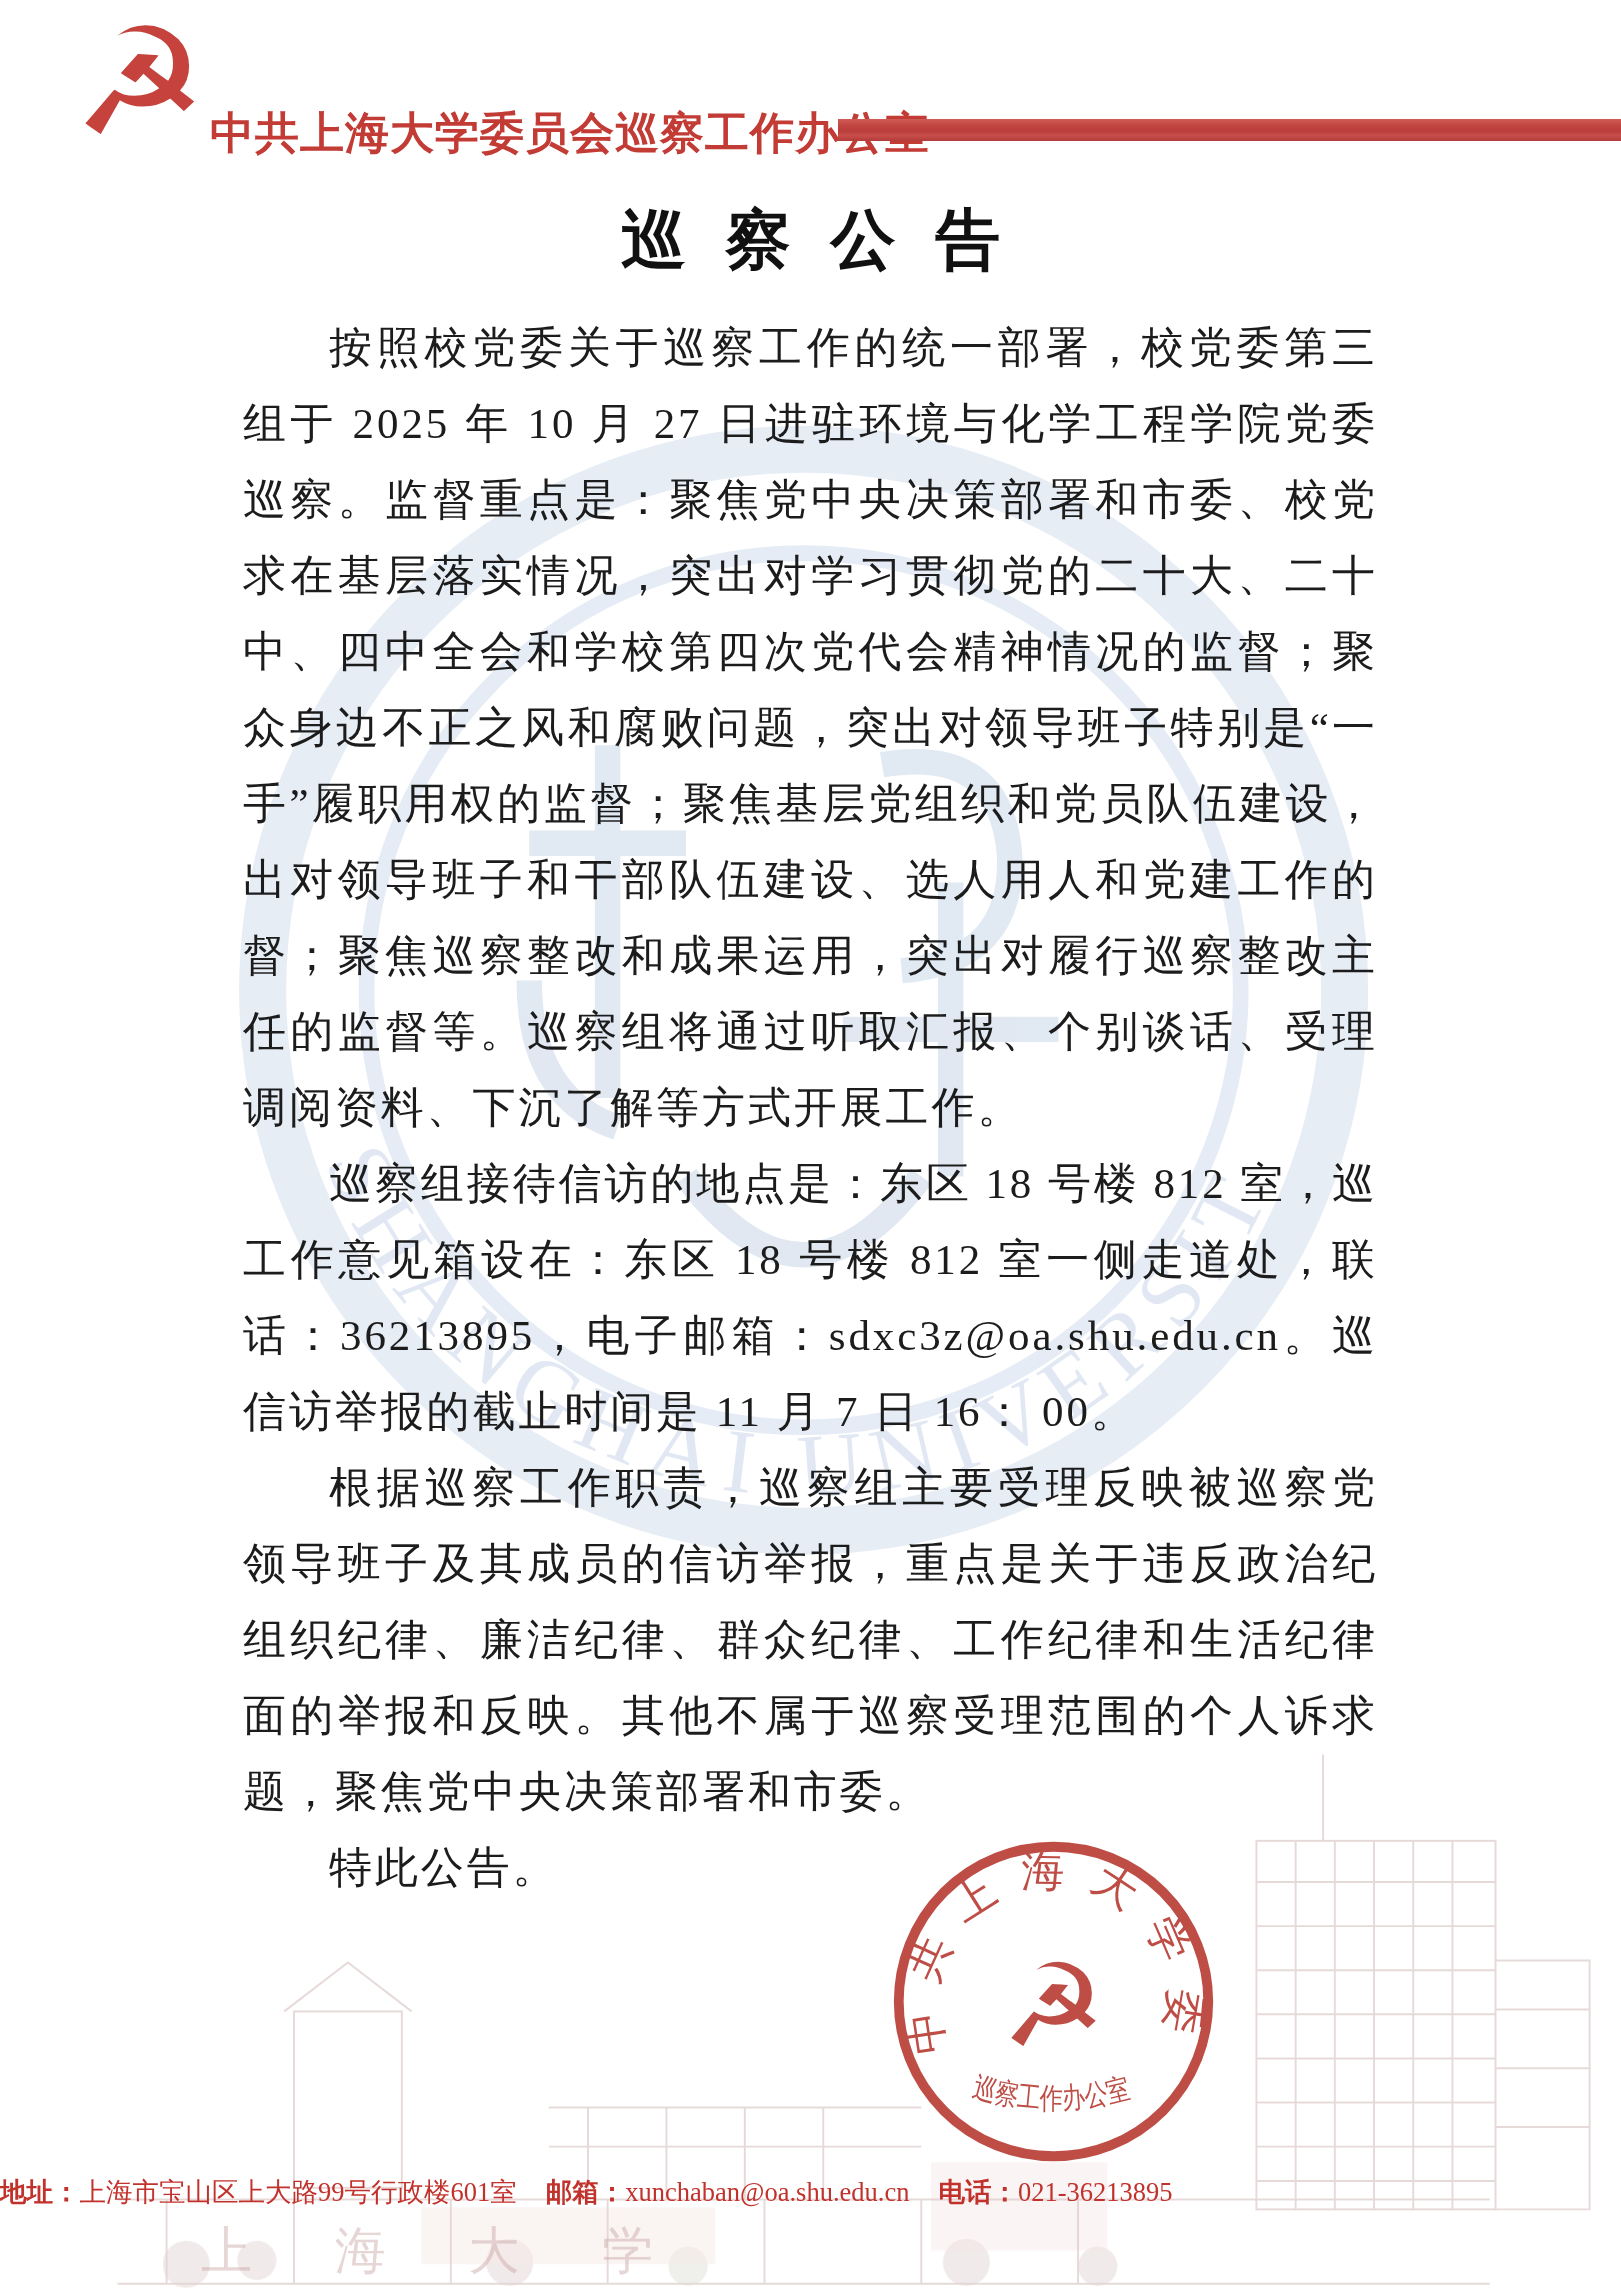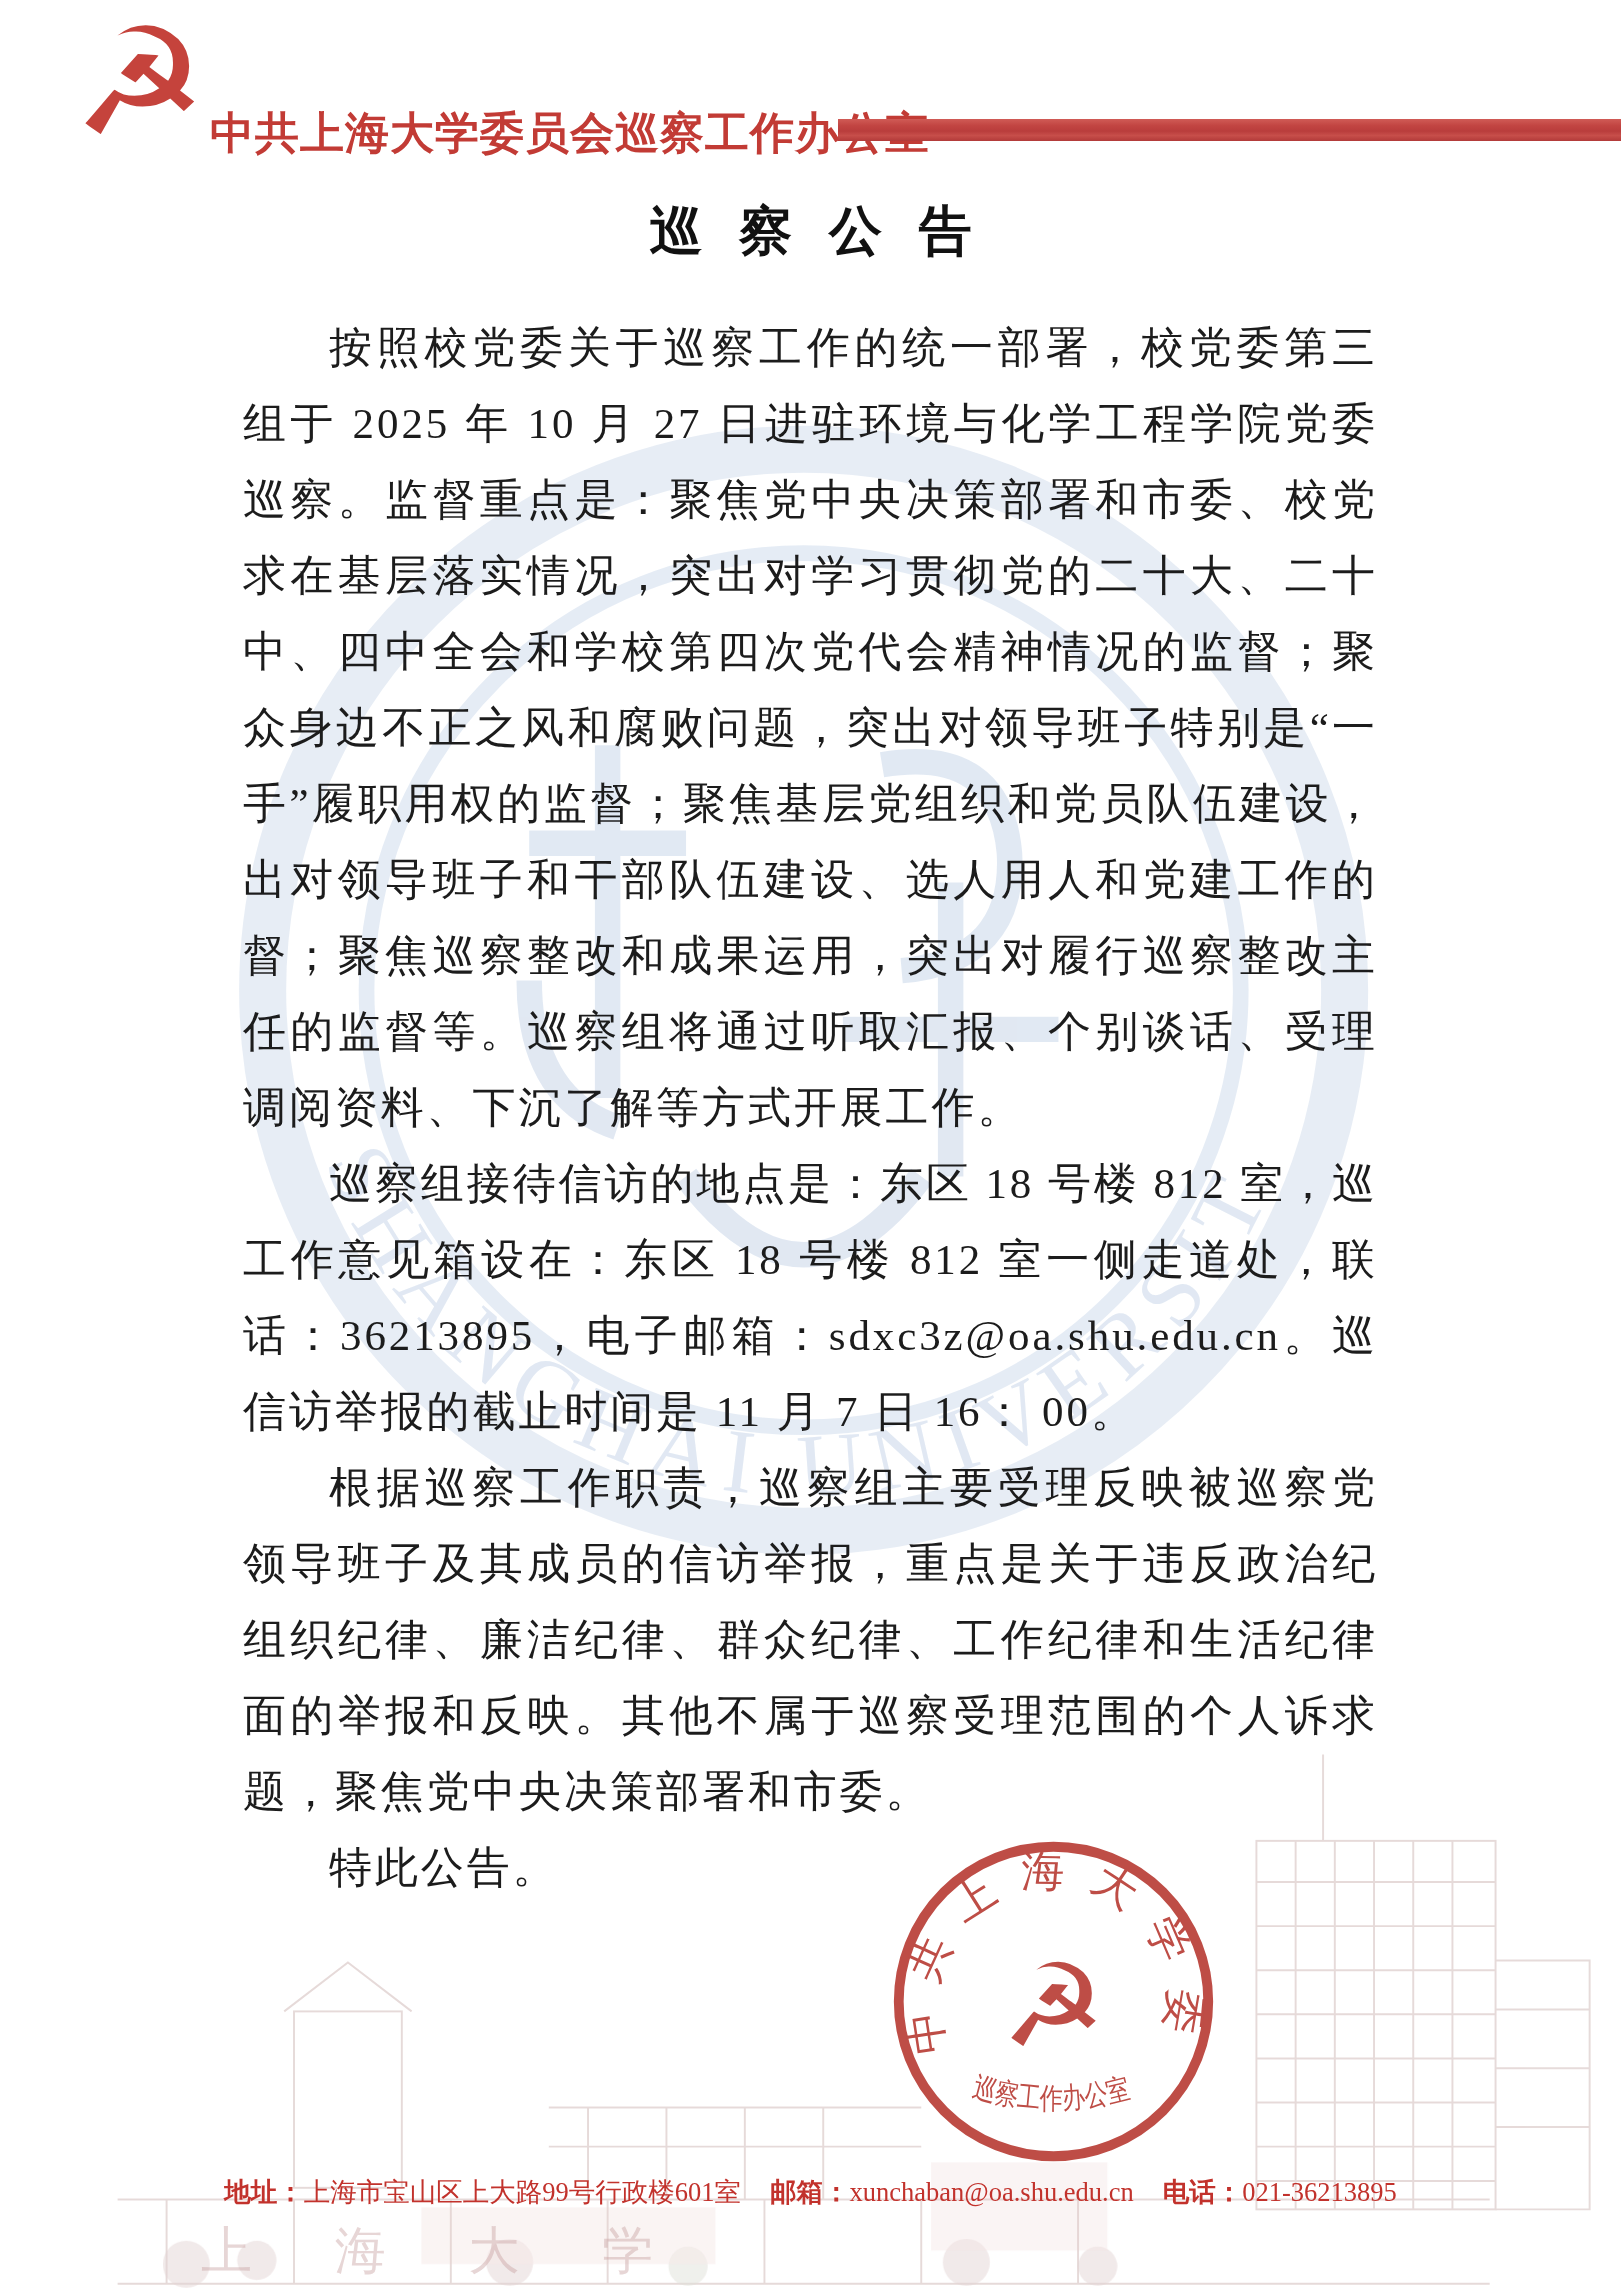--- a/index.html
+++ b/index.html
@@ -10,36 +10,36 @@
   
   .hdr-logo{position:absolute;left:73px;top:7.8px;font-size:149px;line-height:149px;
             color:#c5433c;z-index:1;font-family:"DejaVu Sans",sans-serif;}
   .hdr-org{position:absolute;left:210px;top:104px;font-size:44px;font-weight:bold;
            letter-spacing:1px;color:#c23b35;z-index:1;
            font-family:"Liberation Serif","DejaVu Serif",serif;}
   .hdr-bar{position:absolute;left:838px;top:119px;width:783px;height:21.6px;z-index:1;
            background:linear-gradient(180deg,#d05b56 0%,#c24542 30%,#b93d3c 55%,#c74e4a 75%,#b23a39 100%);}
   
   .doc-title{position:absolute;left:0;top:196px;width:100%;text-align:center;z-index:1;
-             font-size:53px;font-weight:bold;word-spacing:23.5px;color:#111;}
+             font-size:65px;font-weight:bold;word-spacing:23.5px;color:#111;}
   
   .body-text{position:absolute;left:243px;top:310px;width:1135px;z-index:1;
              font-size:43px;line-height:76px;letter-spacing:2.9px;}
   .line{height:76px;overflow:hidden;text-align:justify;text-align-last:justify;
         text-justify:inter-character;}
   .line.indent{text-indent:86px;}
   .line.last{text-align-last:left;}
   
   .signature{position:absolute;left:652px;top:1984px;font-size:43px;letter-spacing:3.9px;z-index:1;}
   .sig-date{position:absolute;left:895px;top:2051px;font-size:43px;letter-spacing:2px;z-index:1;}
   
   .seal{position:absolute;left:887px;top:1835px;z-index:2;mix-blend-mode:multiply;opacity:.88;}
   .seal text{font-family:"Liberation Serif","DejaVu Serif",serif;}
   
-  .footer{position:absolute;left:0;top:2174px;width:100%;display:flex;justify-content:center;
+  .footer{position:absolute;left:0;top:2174px;width:100%;display:flex;justify-content:flex-start;
           gap:29px;font-size:26.5px;color:#c2322c;z-index:1;white-space:nowrap;}
   .footer b{font-weight:bold;}
   
   .wm-name{position:absolute;left:201px;top:2217px;font-size:51px;letter-spacing:35px;
            color:#c9a5a5;opacity:.45;z-index:0;}
 </style>
 </head>
 <body>
 
 <div class="page">

